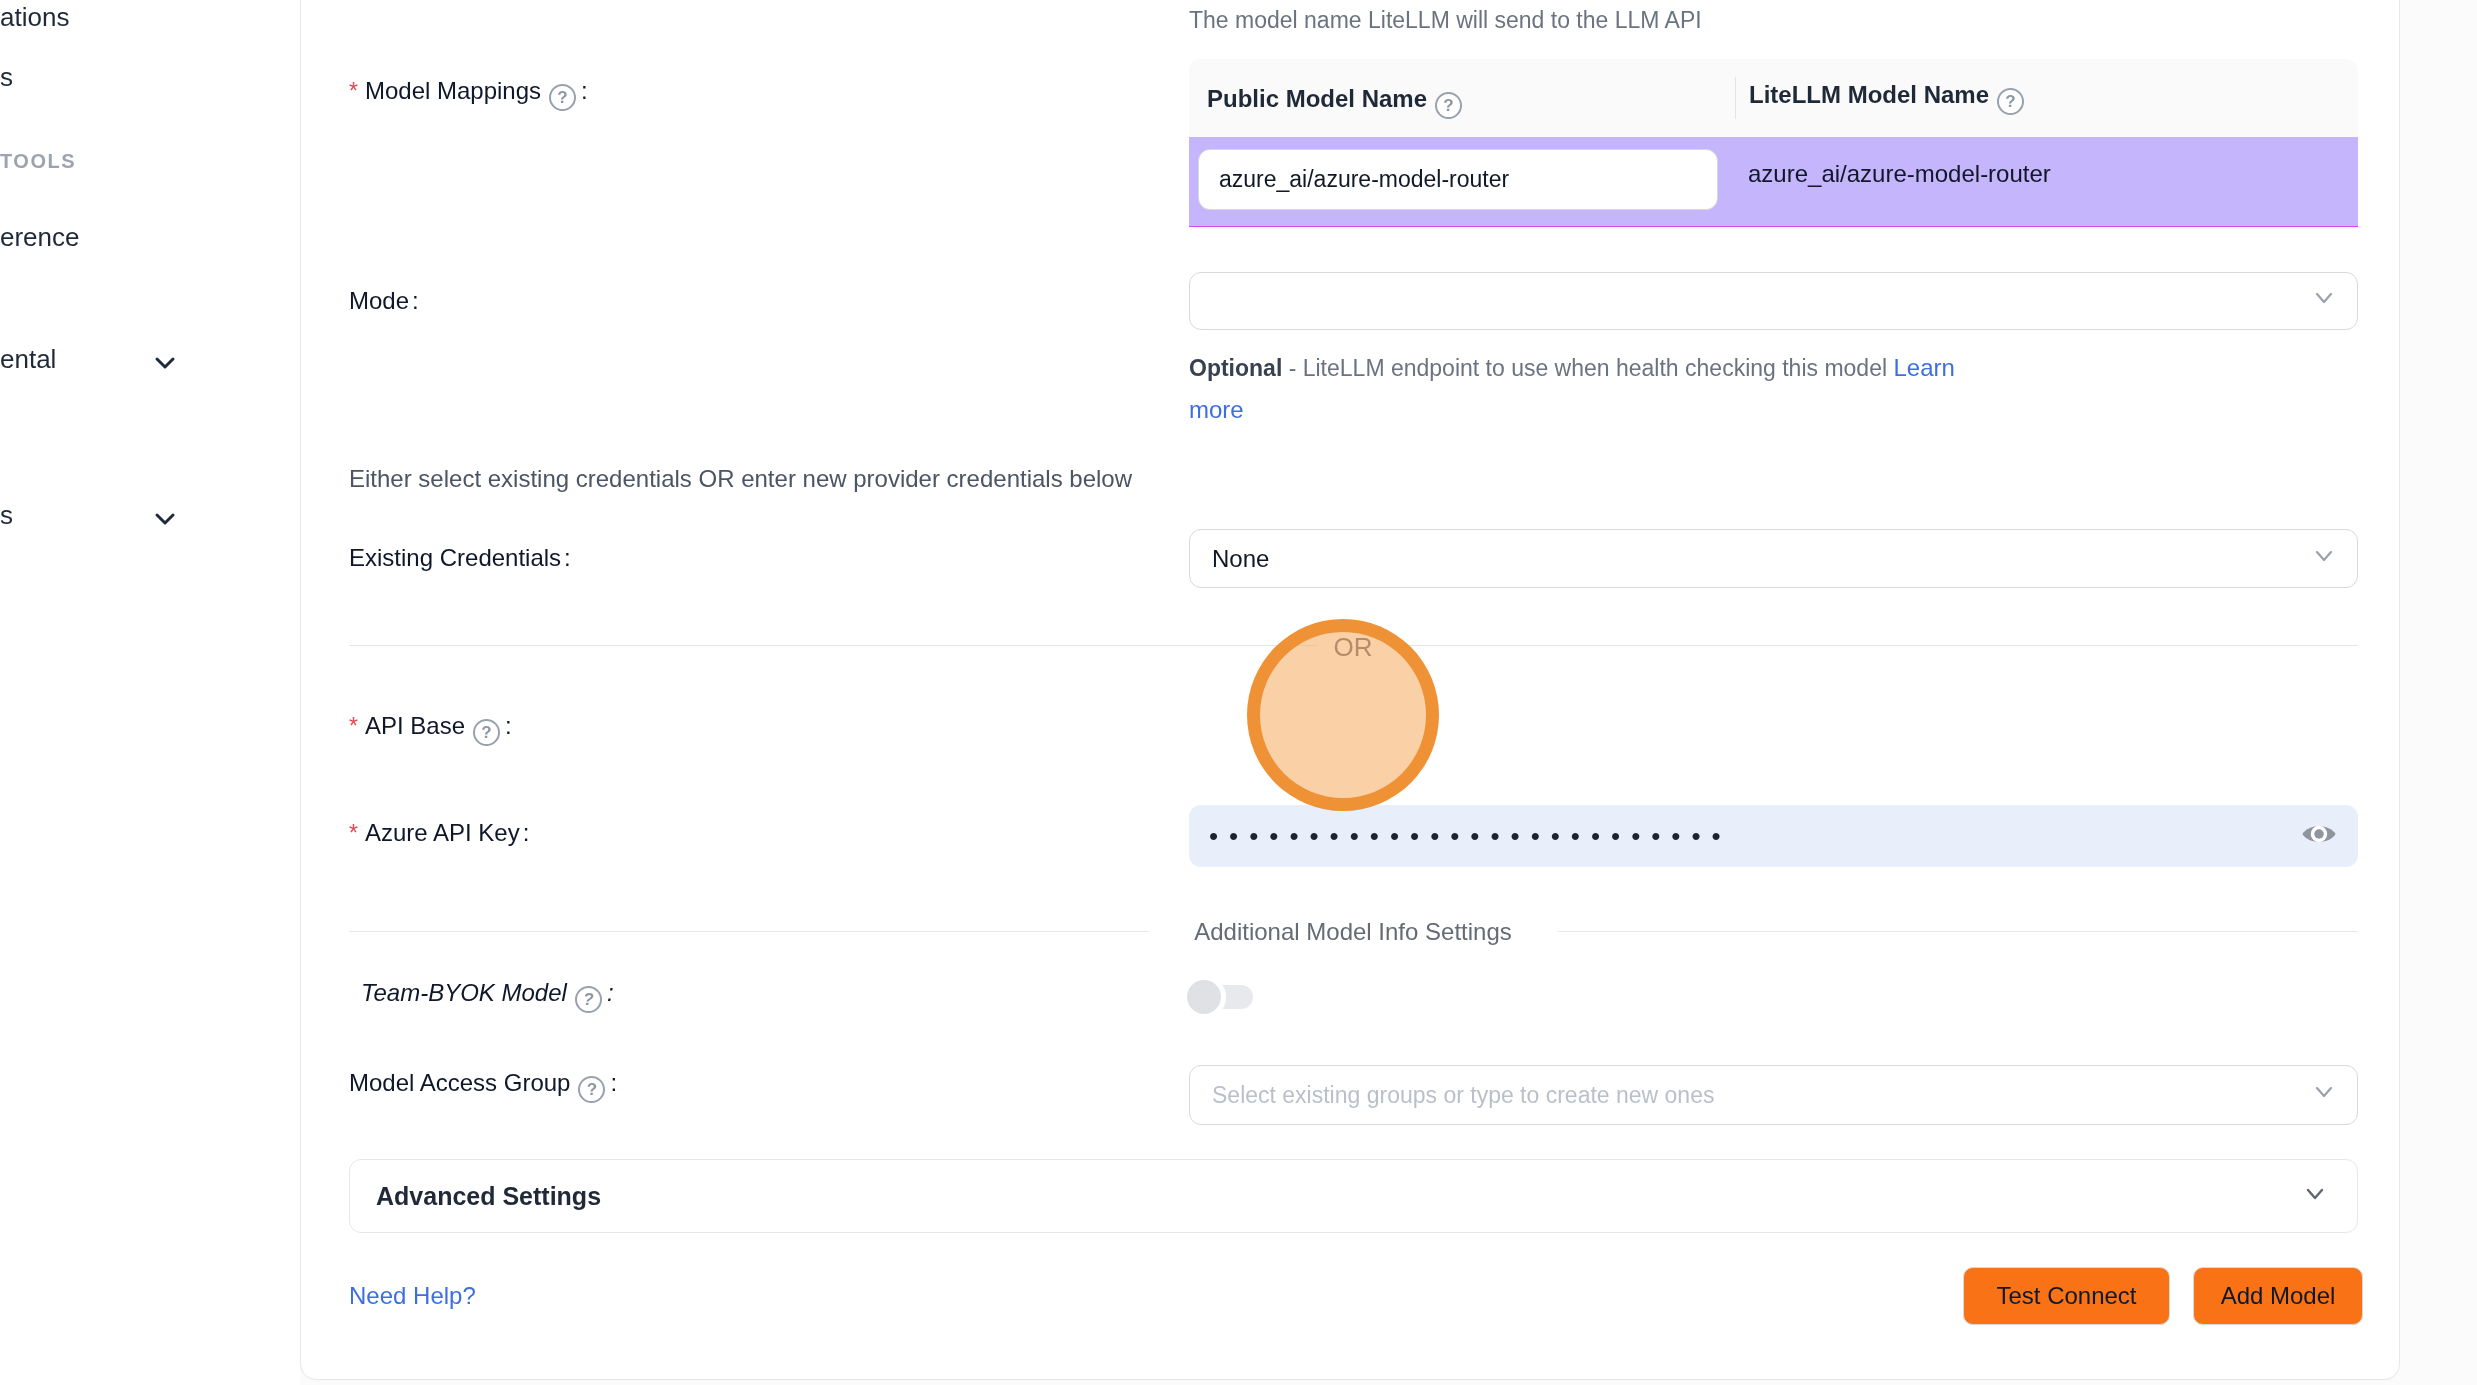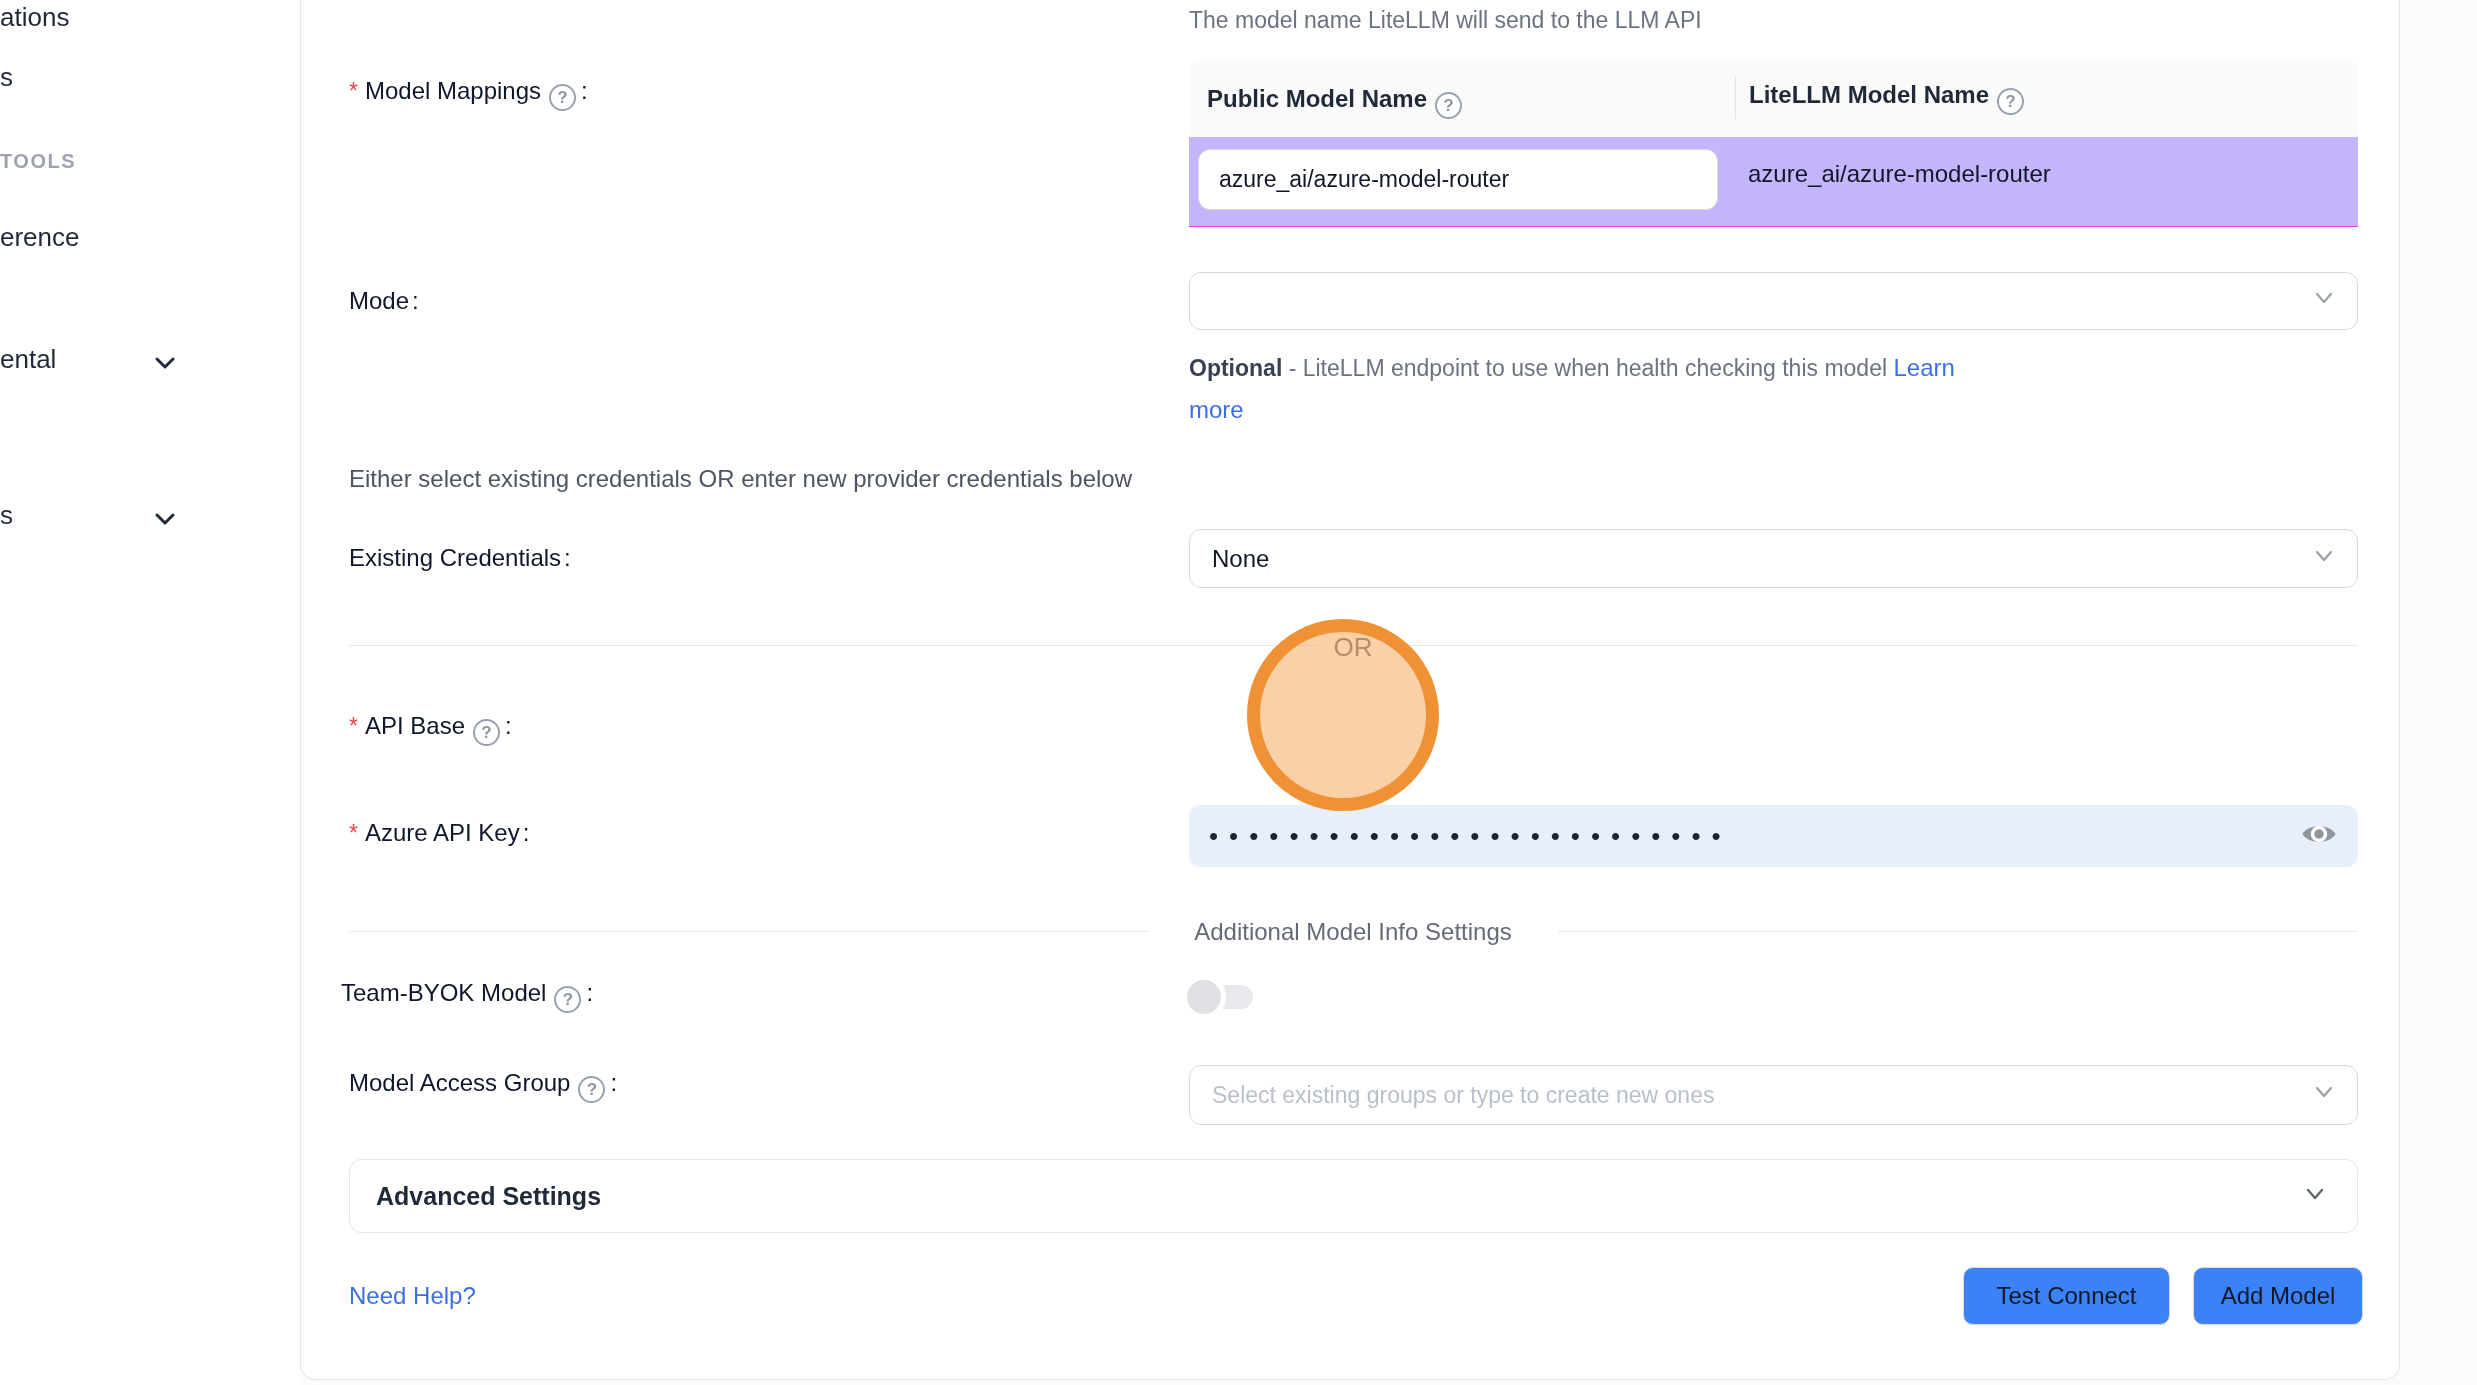--- a/index.html
+++ b/index.html
@@ -83,21 +83,21 @@
   
   .advanced {
     position:absolute; left:48px; top:1158px; width:2009px; height:74px;
     border:1px solid #e5e7eb; border-radius:12px; background:#fff;
     display:flex; align-items:center; padding:0 26px; cursor:pointer;
   }
   .advanced .ttl { font-size:25px; font-weight:700; color:#1f2937; flex:1; }
   
   .link { color:#3d6fe0; font-size:24px; text-decoration:none; cursor:pointer; }
   .btn {
-    position:absolute; top:1266px; height:58px; background:#3b82f6; border:1px solid #d9d9d9;
+    position:absolute; top:1266px; height:58px; background:#f97316; border:1px solid #d9d9d9;
     border-radius:10px; font-size:24px; color:#111827; font-family:inherit; cursor:pointer;
     box-shadow:0 1px 1px rgba(0,0,0,0.03);
   }
   
   .click-circle {
     position:absolute; left:946px; top:618px; width:192px; height:192px; border-radius:50%;
     border:13px solid rgba(238,140,43,0.92); background:rgba(245,166,86,0.52); z-index:5;
     pointer-events:none;
   }
   .optional-wrap { left:888px; top:346px; width:815px; font-size:23px; line-height:41px; color:#6b7280; }
@@ -206,21 +206,21 @@
         <circle cx="12" cy="12" r="5.2" fill="#ffffff"></circle>
         <circle cx="12" cy="12" r="3" fill="#8f959e"></circle>
       </svg>
     </span>
   </div>
 
   <div class="hline" style="left:48px; top:930px; width:800px;"></div>
   <div class="hline" style="left:1257px; top:930px; width:800px;"></div>
   <div class="div-text" style="left:1052px; top:931px;">Additional Model Info Settings</div>
 
-  <div class="abs label" style="left:40px; top:978px;">
+  <div class="abs label" style="left:60px; top:978px;font-style:italic;">
     <span>Team-BYOK Model</span><span class="qicon">?</span><span class="colon">:</span>
   </div>
   <div class="toggle" style="top:984px;">
     <div class="knob"></div>
   </div>
 
   <div class="abs label" style="left:48px; top:1068px;">
     <span>Model Access Group</span><span class="qicon">?</span><span class="colon">:</span>
   </div>
   <div class="select" style="top:1064px; height:60px;">

